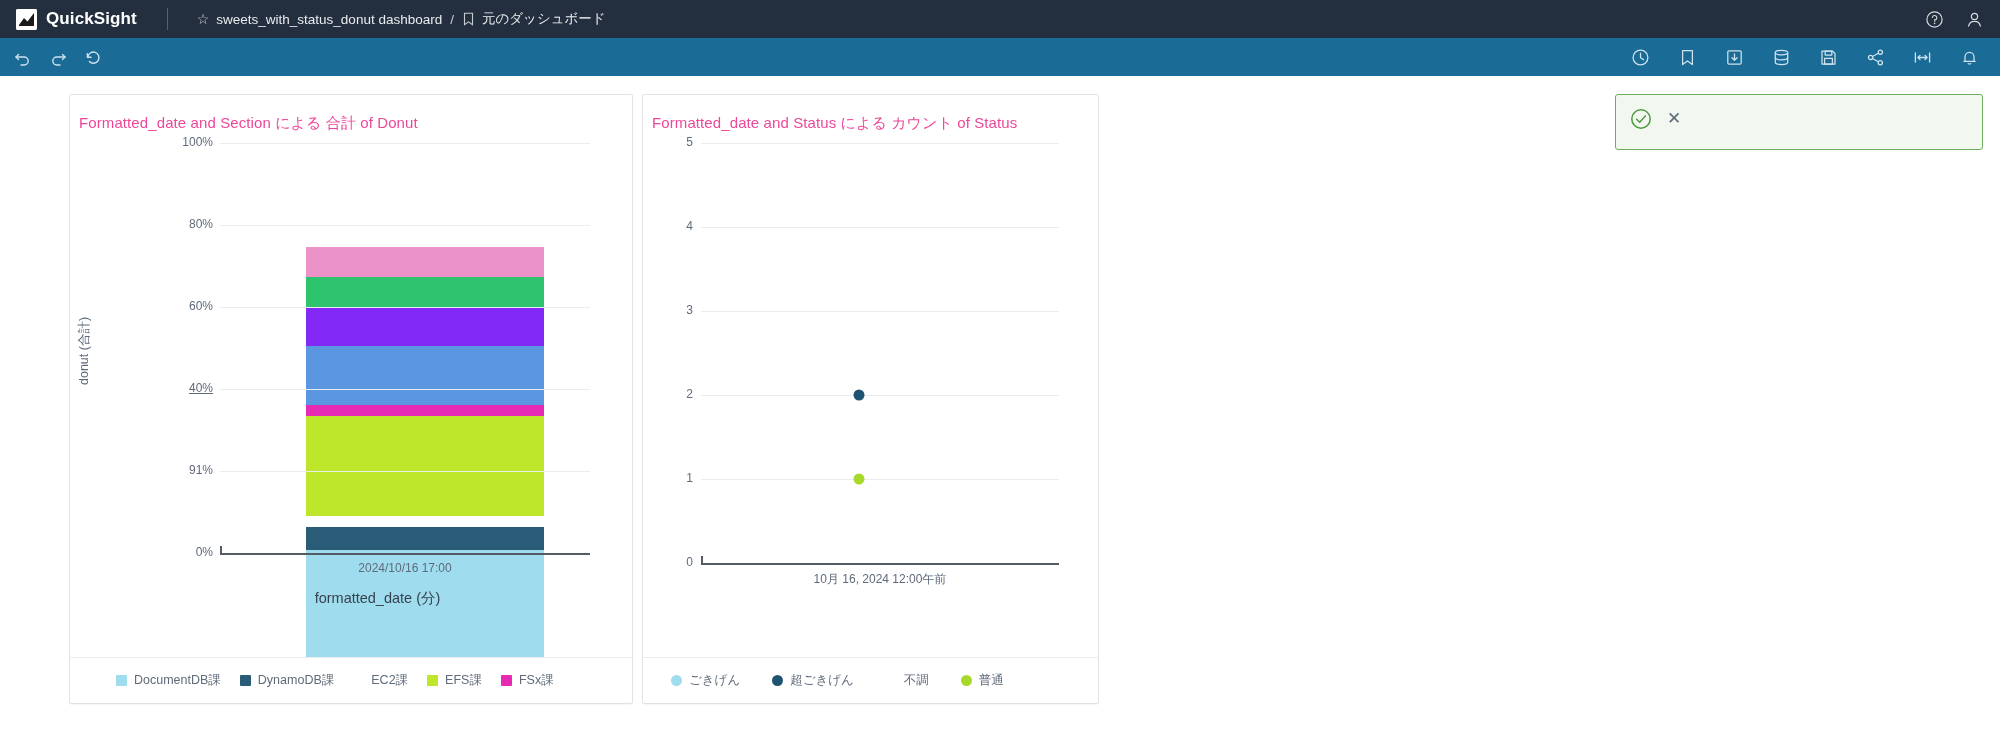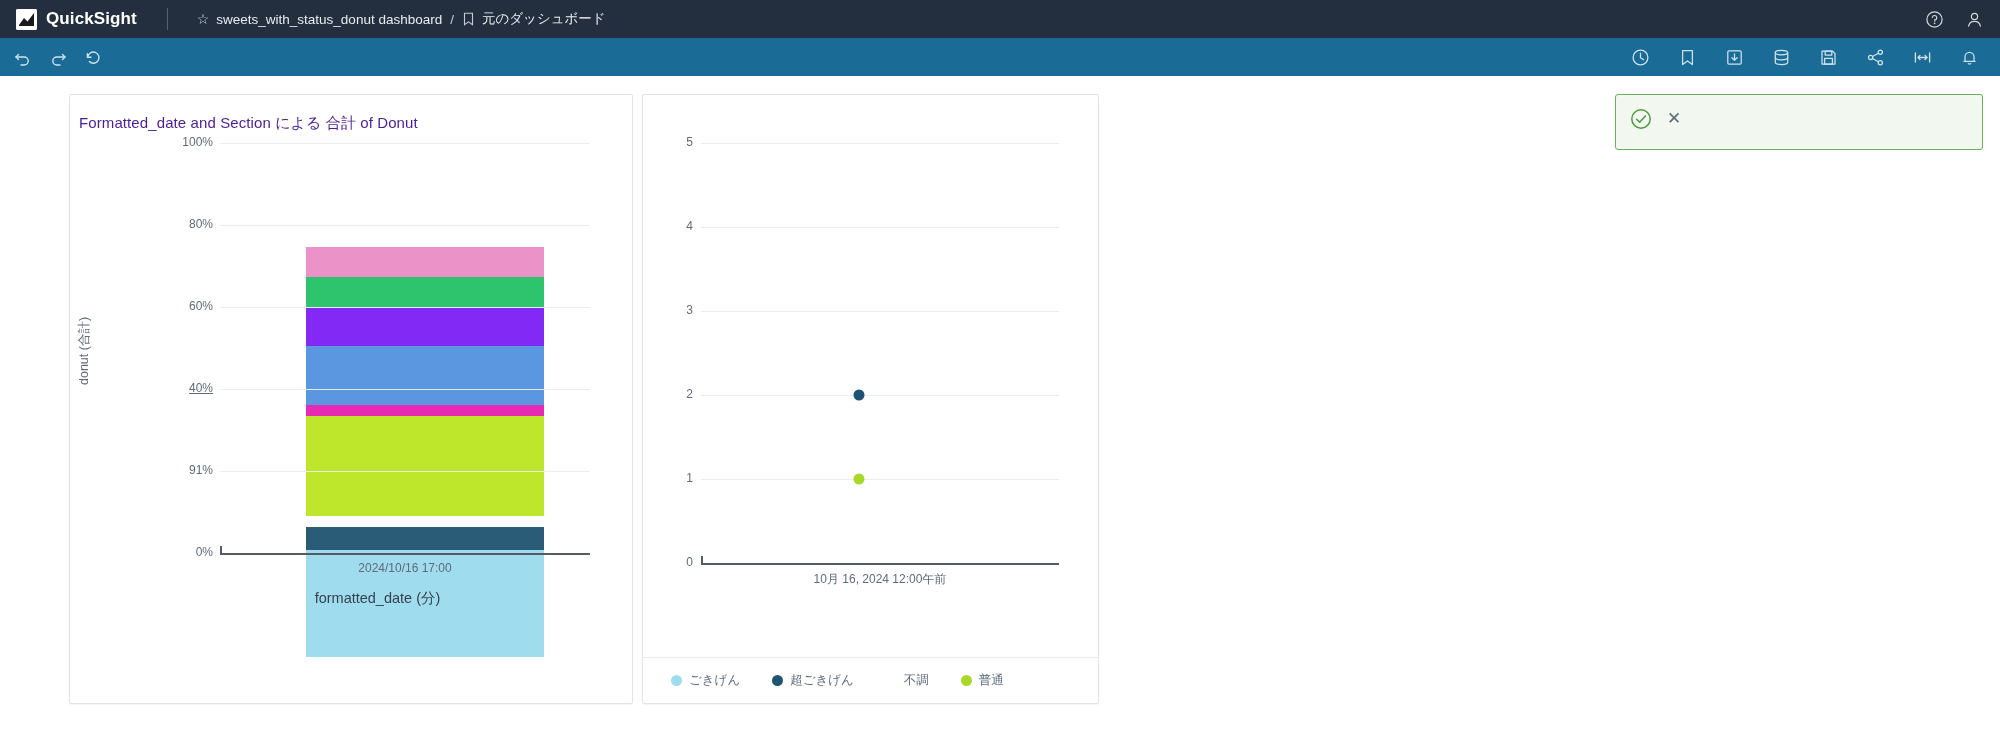--- a/index.html
+++ b/index.html
@@ -96,21 +96,21 @@
     border: 1px solid #e3e3e3;
     border-radius: 2px;
     box-shadow: 0 1px 1px rgba(0,0,0,.04);
     position: relative;
   }
   .panel-1 { width: 564px; height: 610px; }
   .panel-2 { width: 457px; height: 610px; }
 
   .panel-title {
     font-size: 15px;
-    color: #4c1d95;
+    color: #ec4899;
     padding: 19px 0 0 9px;
     font-weight: 400;
     letter-spacing: .1px;
   }
 
   
   .c1-plot {
     position: absolute;
     left: 0; top: 48px;
     width: 564px; height: 480px;
@@ -425,23 +425,46 @@
             <div class="gridline" style="top: 410px;"></div>
             <div class="ytick" style="top: 410px;">0%</div>
           </div>
 
         <div class="axis-line-x"></div>
         <div class="axis-tick-left"></div>
         <div class="x-tick-label-1">2024/10/16 17:00</div>
         <div class="x-axis-title-1">formatted_date (分)</div>
       </div>
 
+      <div class="legend" id="c1legend">
+          <div class="leg-item">
+            <span class="leg-swatch-sq" style="background: rgb(158, 220, 238);"></span>
+            <span>DocumentDB課</span>
+          </div>
+          <div class="leg-item">
+            <span class="leg-swatch-sq" style="background: rgb(42, 91, 119);"></span>
+            <span>DynamoDB課</span>
+          </div>
+          <div class="leg-item">
+            <span class="leg-swatch-sq"></span>
+            <span>EC2課</span>
+          </div>
+          <div class="leg-item">
+            <span class="leg-swatch-sq" style="background: rgb(190, 230, 42);"></span>
+            <span>EFS課</span>
+          </div>
+          <div class="leg-item">
+            <span class="leg-swatch-sq" style="background: rgb(230, 42, 180);"></span>
+            <span>FSx課</span>
+          </div>
+        </div>
     </div>
 
     <div class="panel panel-2">
+      <div class="panel-title">Formatted_date and Status による カウント of Status</div>
 
       <div class="c2-plot">
         <div class="c2-grid" id="c2grid">
             <div class="gridline2" style="top: 0px;"></div>
             <div class="ytick2" style="top: 0px;">5</div>
             <div class="gridline2" style="top: 84px;"></div>
             <div class="ytick2" style="top: 84px;">4</div>
             <div class="gridline2" style="top: 168px;"></div>
             <div class="ytick2" style="top: 168px;">3</div>
             <div class="gridline2" style="top: 252px;"></div>

